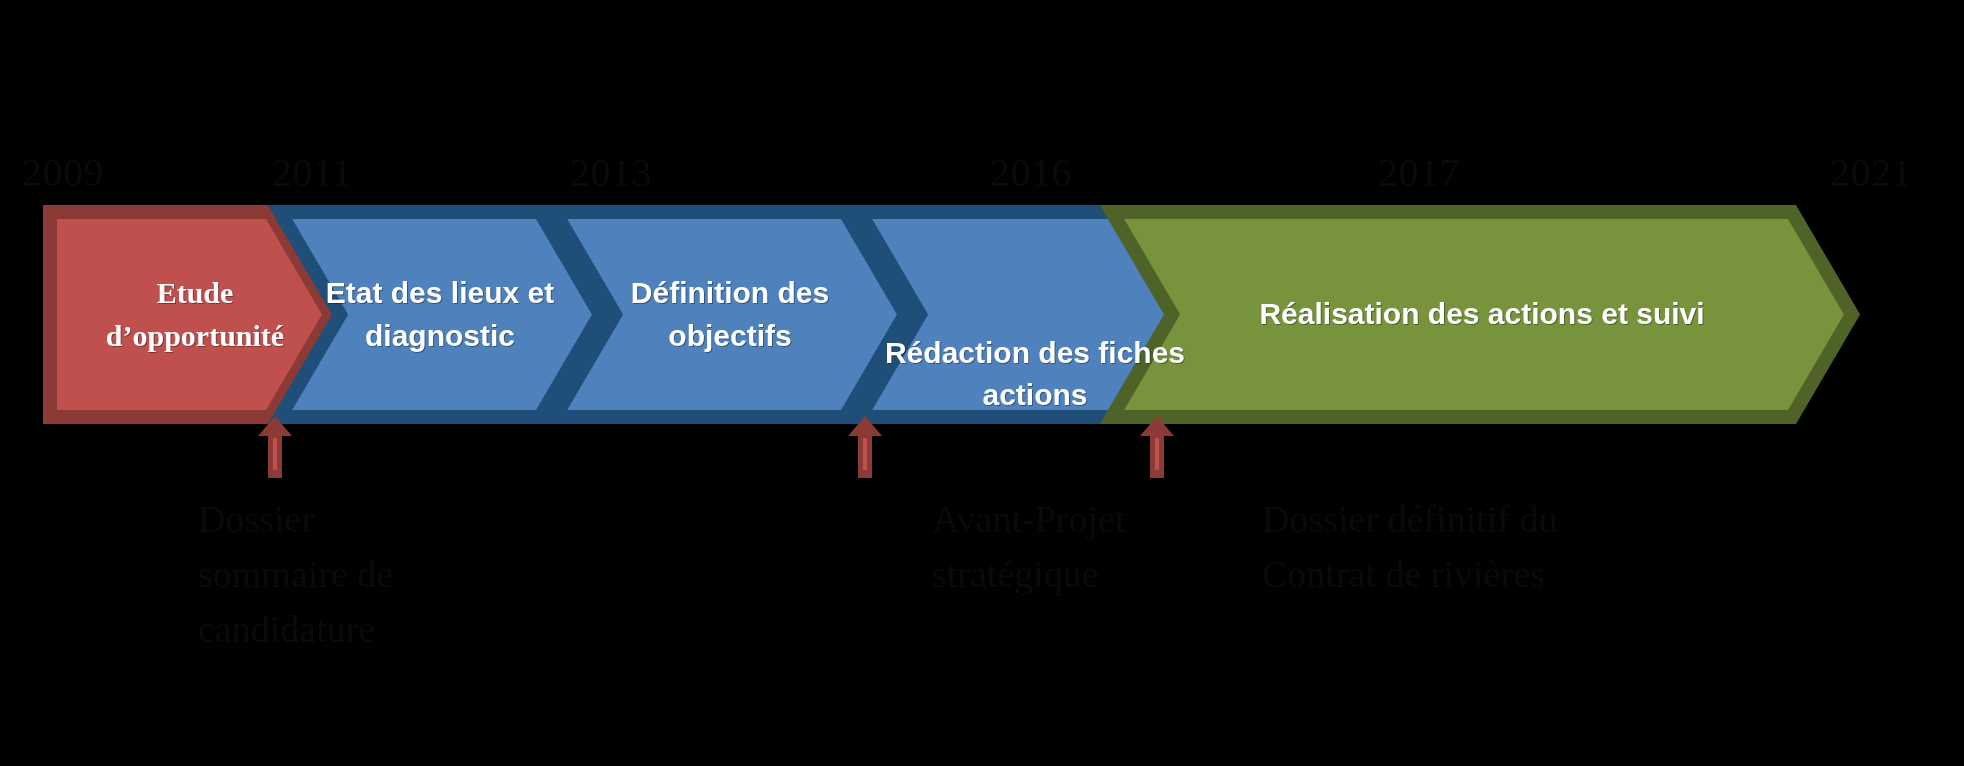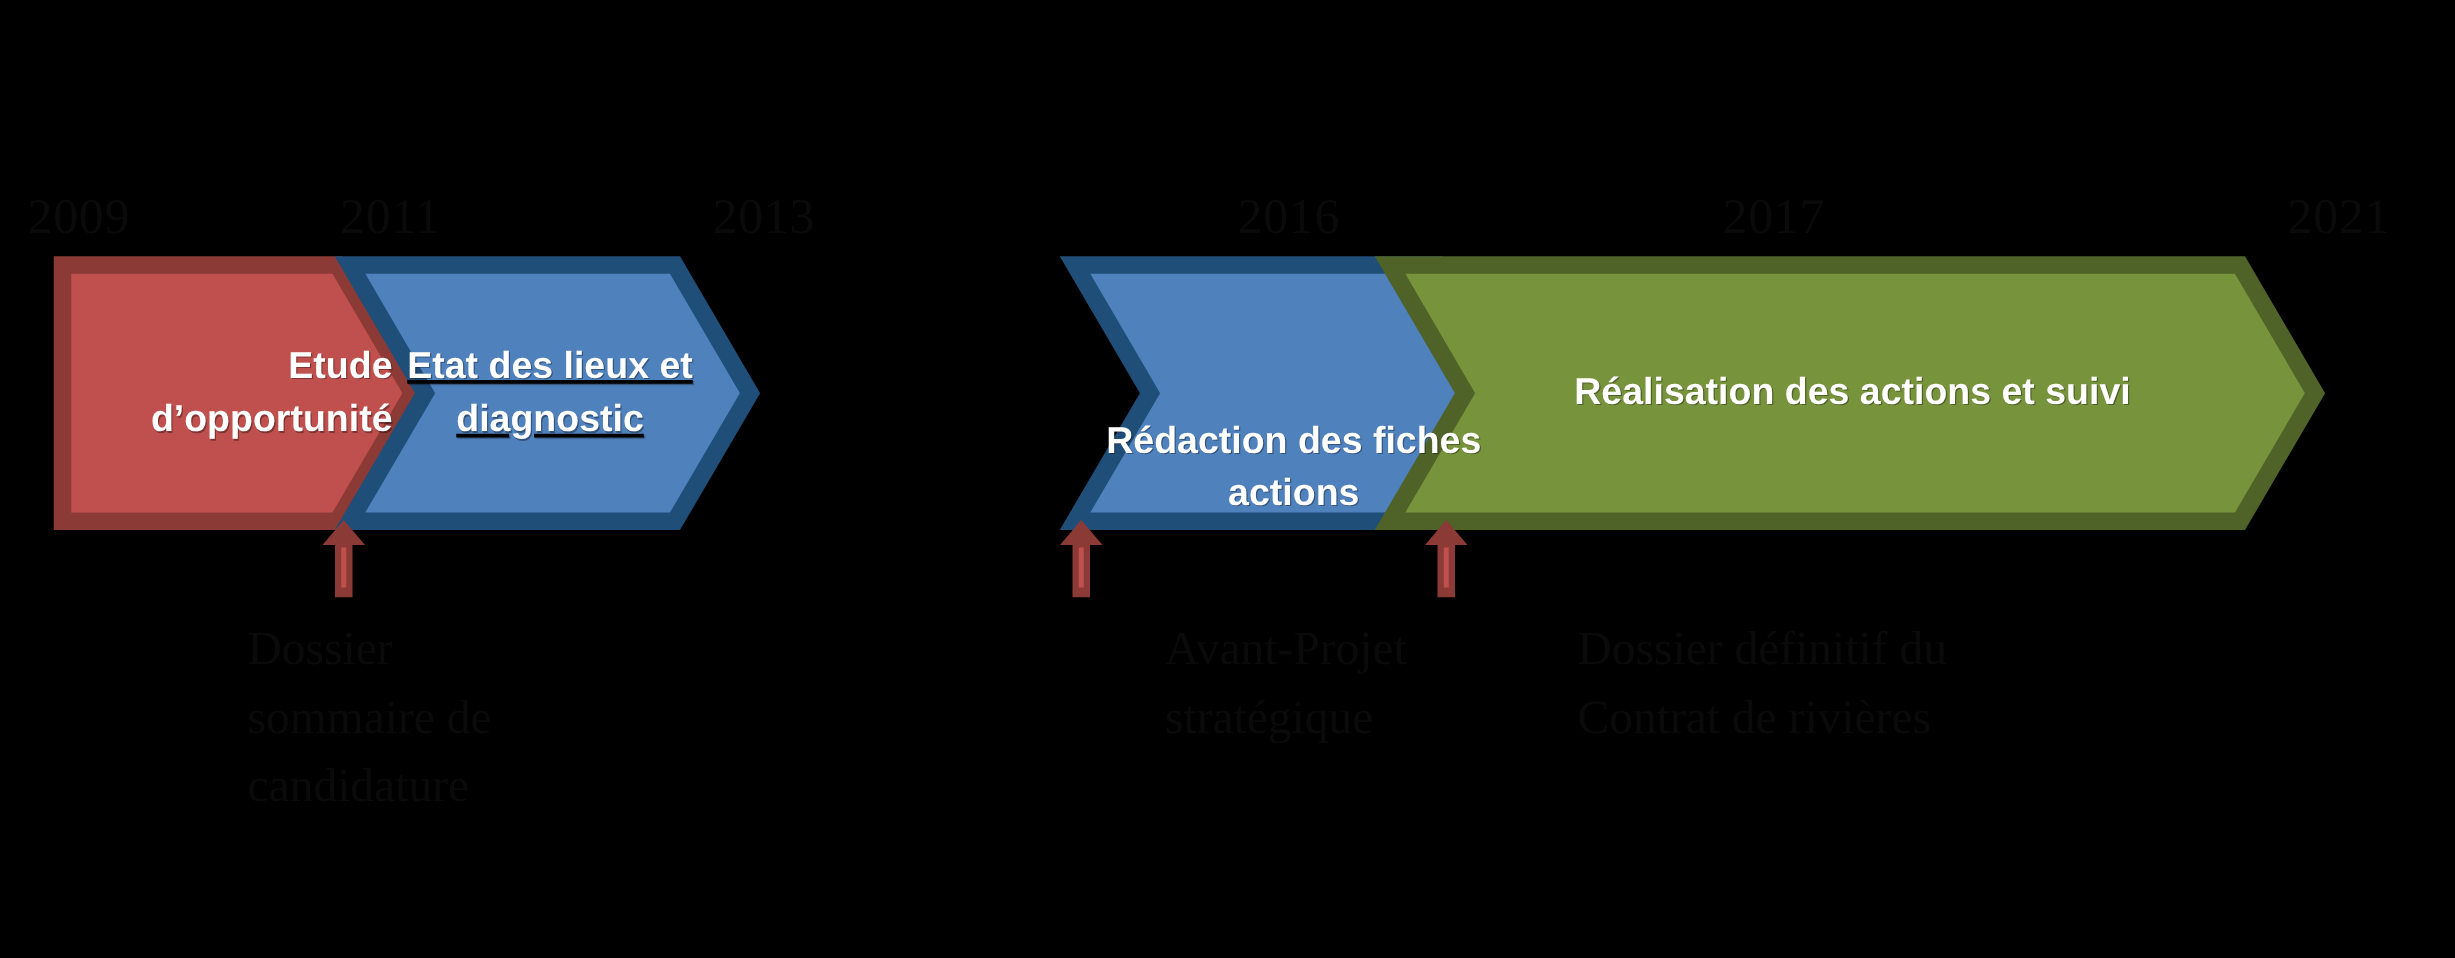--- a/index.html
+++ b/index.html
@@ -74,21 +74,21 @@
     color: #ffffff;
     font-size: 30px;
     font-weight: bold;
     line-height: 1.42;
     text-align: center;
     width: 100%;
     padding: 0 16px;
     box-sizing: border-box;
     text-shadow: 1px 1px 0 rgba(0,0,0,0.35);
   }
-  .chevron.c-first .label { text-align: right; padding-left: 26px; }
+  .chevron.c-first .label { text-align: center; padding-left: 26px; font-family: Liberation Serif, serif; }
 
   
   .callout-arrow {
     position: absolute;
     width: 34px;
     height: 62px;
   }
   .callout-arrow svg { display: block; width: 100%; height: 100%; }
 
   
@@ -118,28 +118,37 @@
   <div class="chevron-band">
       <div class="chevron c-first" style="left: 50px; width: 280px;">
         <div class="shape">
           <svg viewBox="0 0 280 205" preserveAspectRatio="none">
             <polygon points="0,0 220,0 280,102.5 220,205 0,205" fill="#C0504D" stroke="#8C3A36" stroke-width="14" stroke-linejoin="miter"></polygon>
           </svg>
         </div>
         <div class="label">Etude
 d’opportunité</div>
       </div>
-      <div class="chevron" style="left: 280px; width: 320px; text-decoration: underline;">
+      <div class="chevron" style="left: 280px; width: 320px;">
         <div class="shape">
           <svg viewBox="0 0 320 205" preserveAspectRatio="none">
             <polygon points="0,0 260,0 320,102.5 260,205 0,205 60,102.5" fill="#4F81BD" stroke="#1F4E79" stroke-width="14" stroke-linejoin="miter"></polygon>
           </svg>
         </div>
         <div class="label">Etat des lieux
 et diagnostic</div>
+      </div>
+      <div class="chevron" style="left: 555px; width: 350px;">
+        <div class="shape">
+          <svg viewBox="0 0 350 205" preserveAspectRatio="none">
+            <polygon points="0,0 290,0 350,102.5 290,205 0,205 60,102.5" fill="#4F81BD" stroke="#1F4E79" stroke-width="14" stroke-linejoin="miter"></polygon>
+          </svg>
+        </div>
+        <div class="label">Définition des
+objectifs</div>
       </div>
       <div class="chevron" style="left: 860px; width: 350px; align-items: flex-end;">
         <div class="shape">
           <svg viewBox="0 0 350 205" preserveAspectRatio="none">
             <polygon points="0,0 290,0 350,102.5 290,205 0,205 60,102.5" fill="#4F81BD" stroke="#1F4E79" stroke-width="14" stroke-linejoin="miter"></polygon>
           </svg>
         </div>
         <div class="label">Rédaction des
 fiches actions</div>
       </div>

